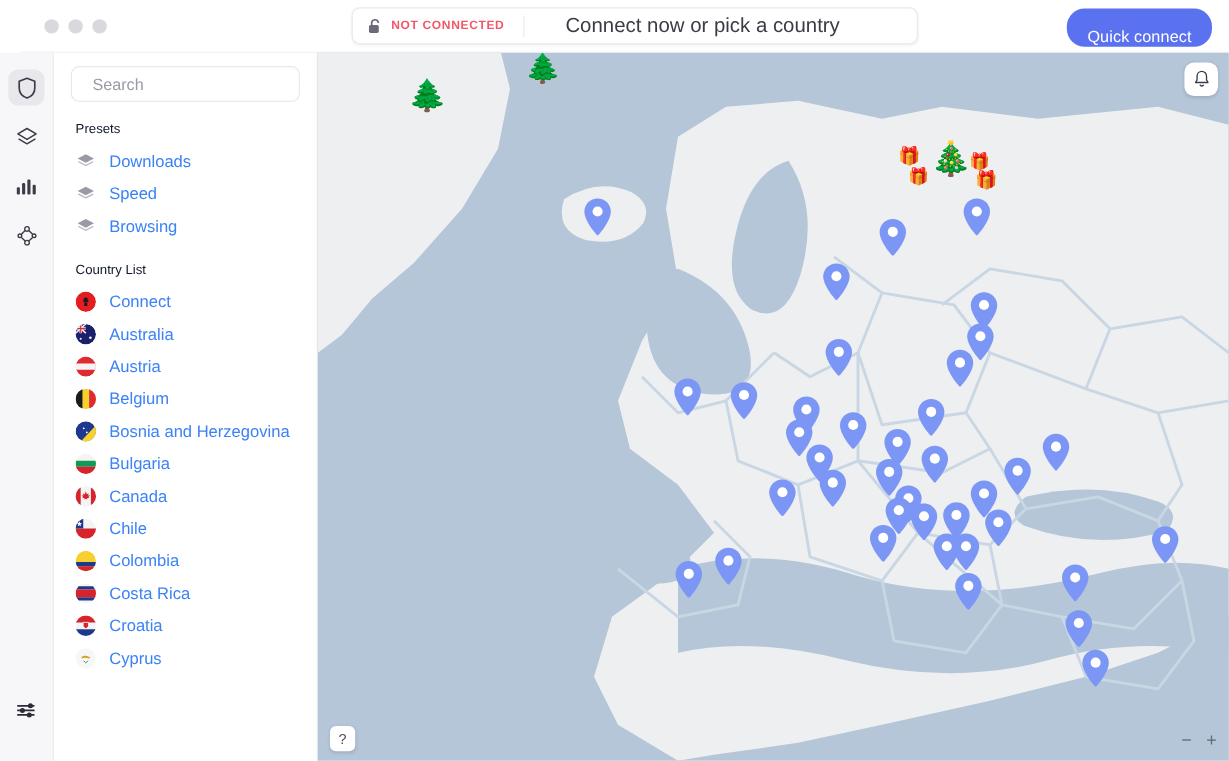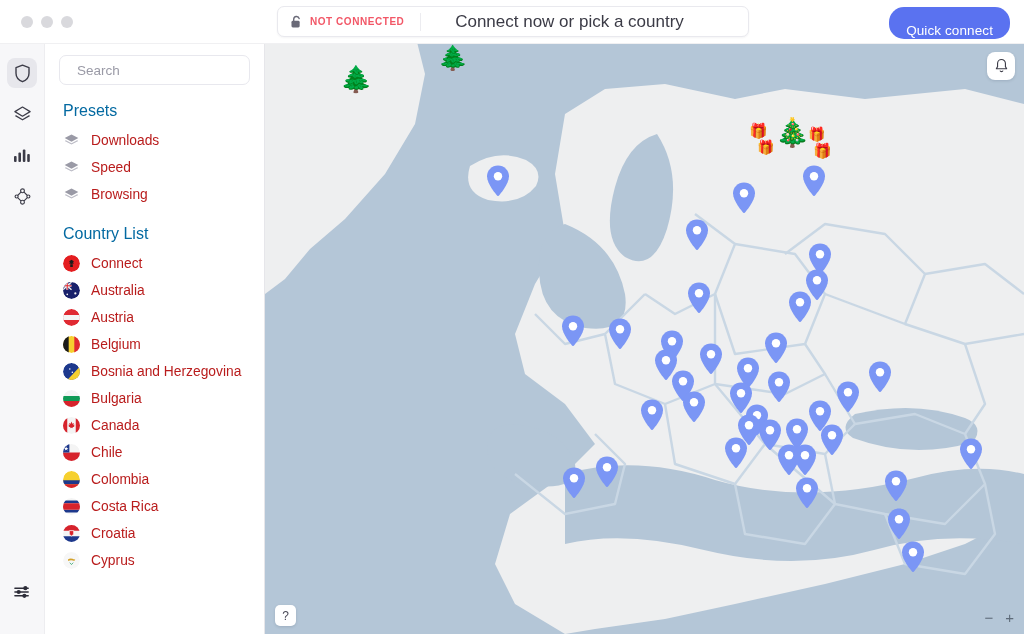--- a/index.html
+++ b/index.html
@@ -11,20 +11,21 @@
   }
   .app { position: relative; width: 1024px; height: 634px; display: flex; flex-direction: column; }
 
   
   .titlebar {
     height: 44px; flex: 0 0 44px;
     background: #ffffff;
     display: flex; align-items: center;
     position: relative;
     border-bottom: 1px solid #f0f0f2;
+    margin-left: 16px;
   }
   .traffic { display: flex; gap: 8px; padding-left: 21px; align-items: center; }
   .tl-dot { width: 12px; height: 12px; border-radius: 50%; background: #d9d9dd; }
 
   .statuspill {
     position: absolute; left: 277px; top: 6px;
     width: 472px; height: 31px;
     background: #ffffff;
     border: 1px solid #e9e9ee;
     border-radius: 7px;
@@ -87,29 +88,29 @@
     background: #fff;
   }
   .search-box input {
     border: none; outline: none; flex: 1;
     font-size: 13.5px; font-family: inherit; color: #a16207;
     background: transparent;
   }
   .search-box input::placeholder { color: #9a9aa6; }
 
   .sec-label {
-    font-size: 16px; color: #0369a1;
+    font-size: 11px; color: #0f172a;
     padding: 17px 0 7px 18px;
   }
   .row {
     display: flex; align-items: center; gap: 11px;
     padding: 0 0 0 18px; height: 27px;
     cursor: pointer;
   }
-  .row-label { font-size: 13.8px; color: #b91c1c; white-space: nowrap; }
+  .row-label { font-size: 13.8px; color: #3b82f6; white-space: nowrap; }
   .flag {
     width: 17px; height: 17px; border-radius: 50%;
     flex: 0 0 17px; overflow: hidden;
     display: block;
   }
 
   
   .map { flex: 1; position: relative; overflow: hidden; background: #b4c6d7; }
   .map svg.mapsvg { position: absolute; inset: 0; width: 100%; height: 100%; display: block; }
 

